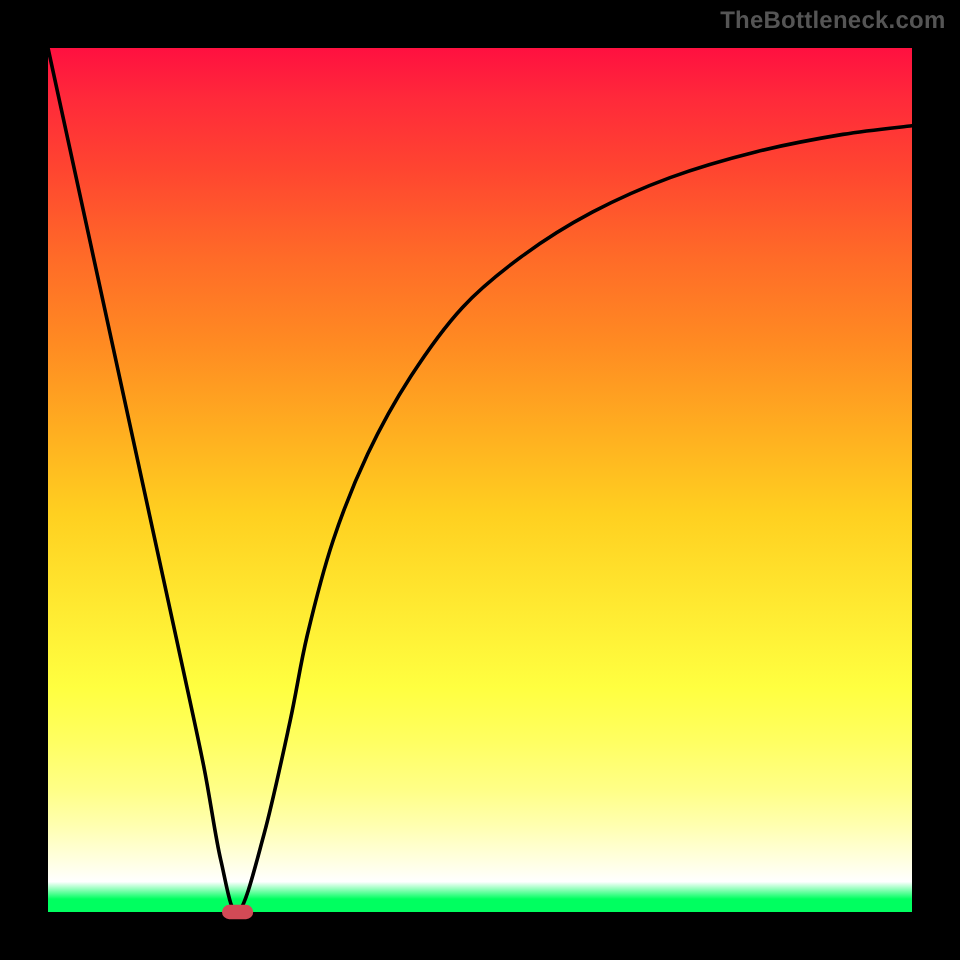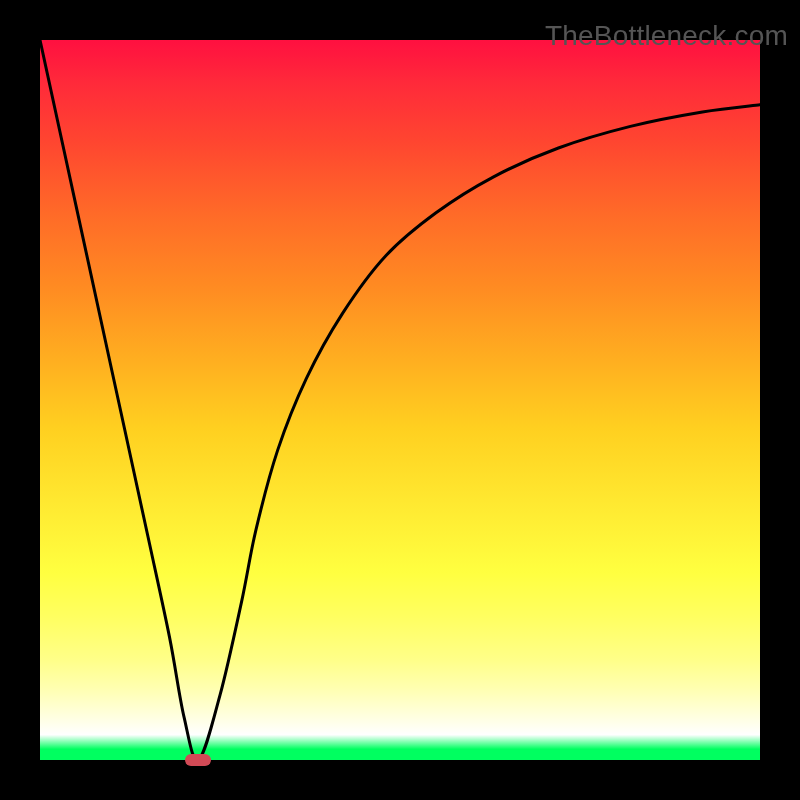--- a/index.html
+++ b/index.html
@@ -7,25 +7,25 @@
     padding: 0;
     width: 800px;
     height: 800px;
     background: #000;
     font-family: Arial, sans-serif;
     position: relative;
     overflow: hidden;
   }
   .watermark {
     position: absolute;
-    top: 20px;
+    top: 6px;
     right: 12px;
     color: #555;
-    font-size: 28px;
-    font-weight: 400;
+    font-size: 20px;
+    font-weight: 700;
     z-index: 10;
     letter-spacing: 0.2px;
   }
   .plot-area {
     position: absolute;
     left: 40px;
     top: 40px;
     width: 720px;
     height: 720px;
     background: linear-gradient(to bottom,

